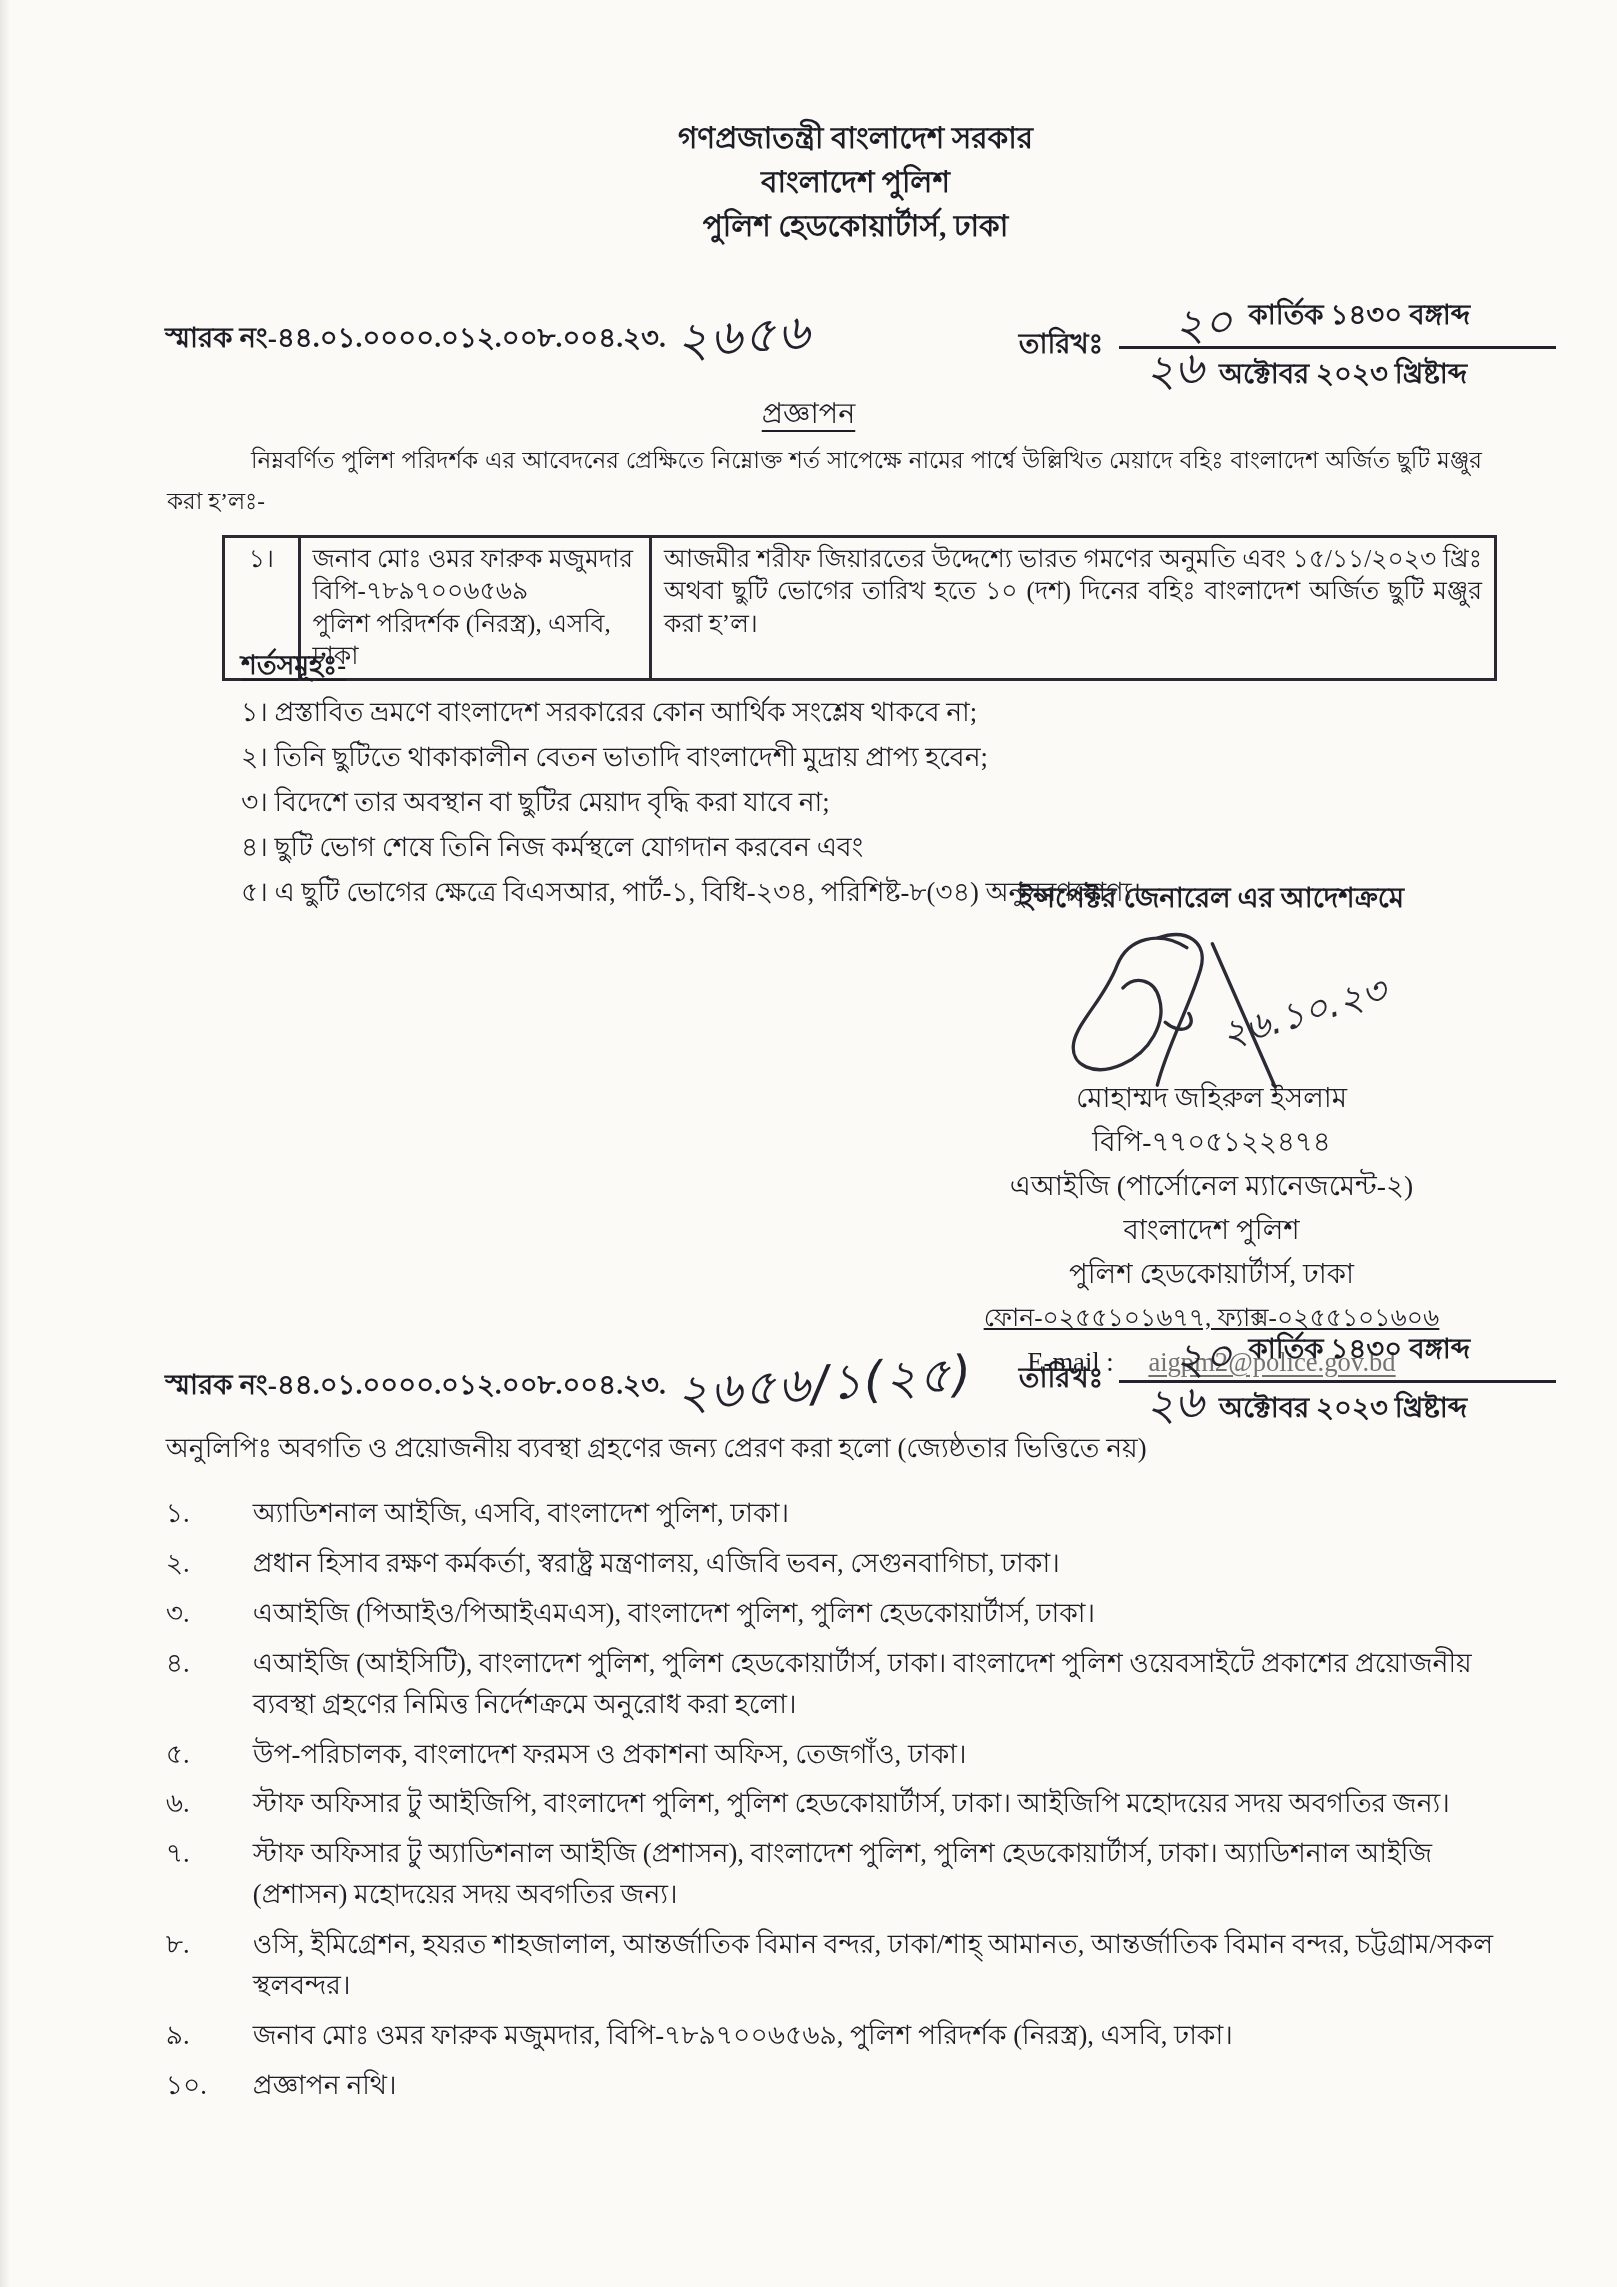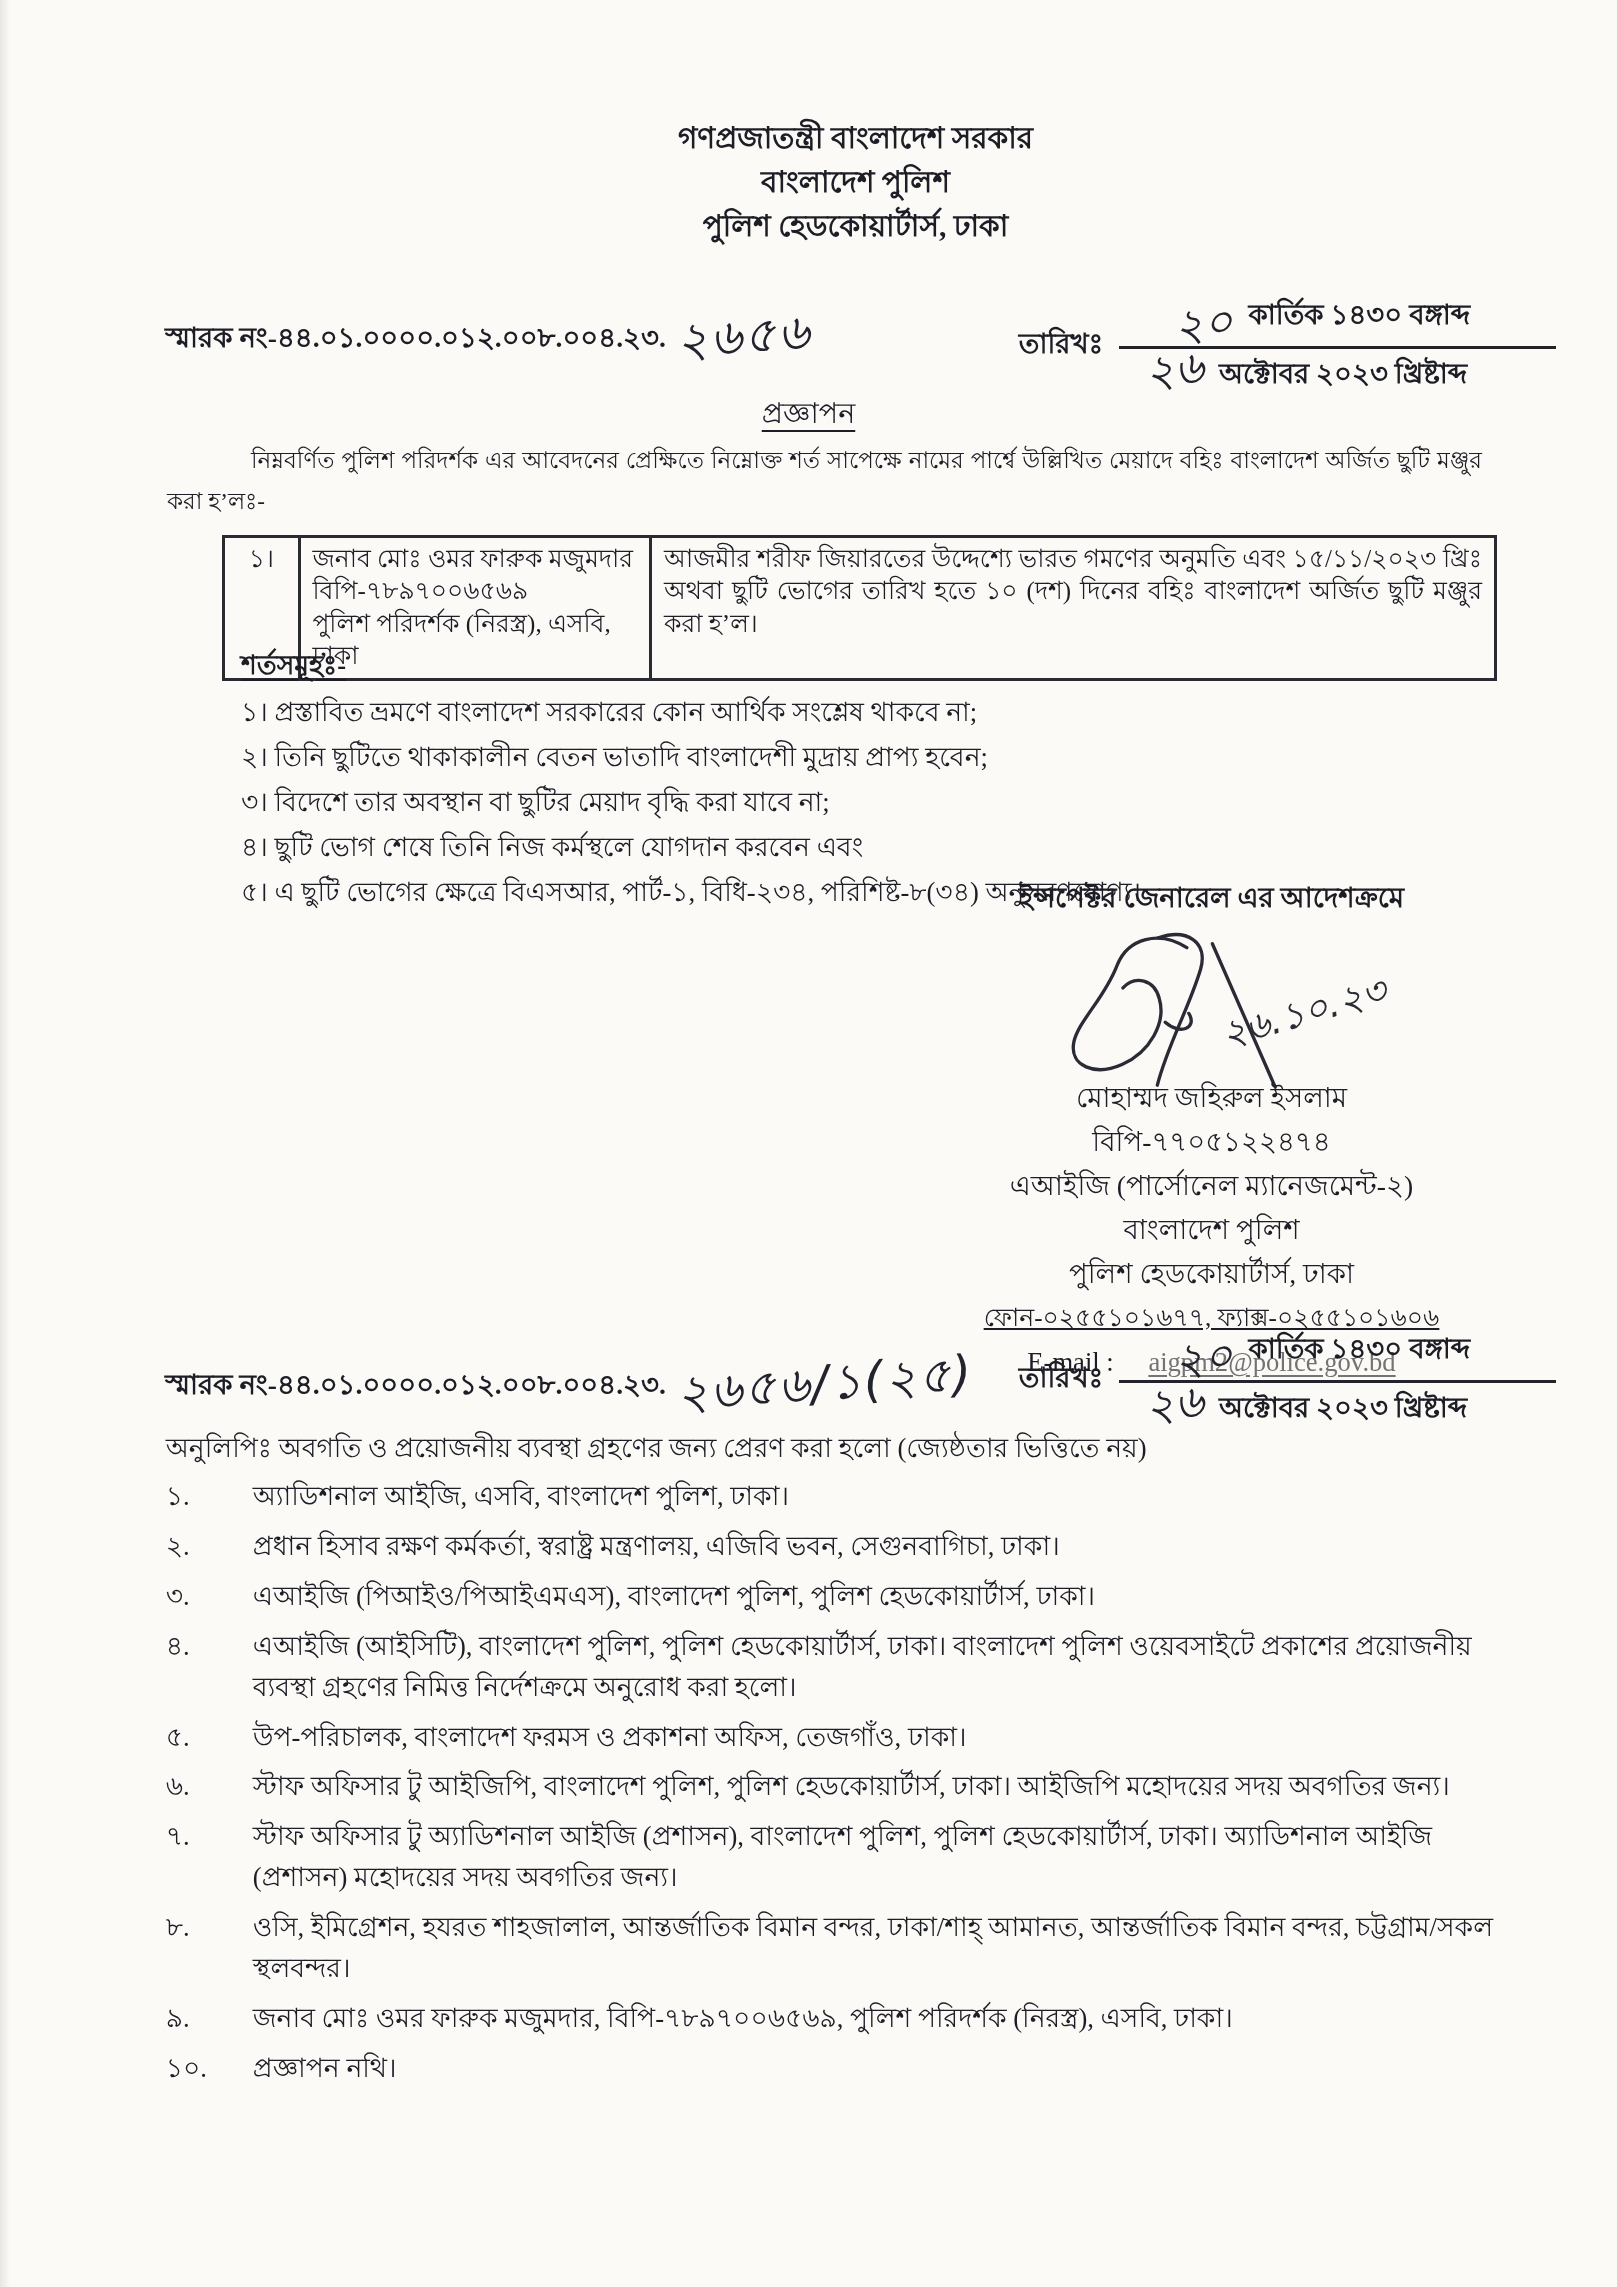--- a/index.html
+++ b/index.html
@@ -57,21 +57,21 @@
   .order-line{position:absolute;top:877px;left:995px;width:433px;text-align:center;
     font-size:27.6px;font-weight:600;}
   .sig-wrap{position:absolute;top:928px;left:1039px;width:443px;height:167px;}
   .signer{position:absolute;top:1076px;left:916px;width:591px;text-align:center;
     font-size:27.6px;line-height:44px;}
   .signer .phone{font-size:25px;text-decoration:underline;}
   .signer .email-row{font-size:26.6px;}
   .email-link{text-decoration:underline;text-underline-offset:3.9px;color:#737373;cursor:pointer;margin-left:28px;}
   
   .cc{position:absolute;top:1428px;left:150px;width:1379px;font-size:26.6px;line-height:41px;}
-  .cc-heading{margin-bottom:7px;padding-left:15.8px;}
+  .cc-heading{margin-bottom:24px;padding-left:15.8px;}
   .cc-row{display:flex;margin-bottom:8.9px;}
   .cc-no{flex:0 0 87px;padding-left:15.8px;}
   .cc-text{flex:1;max-width:1281px;text-align:left;}
 </style>
 </head>
 <body>
 
 <div class="page">
 
   <div class="header">

